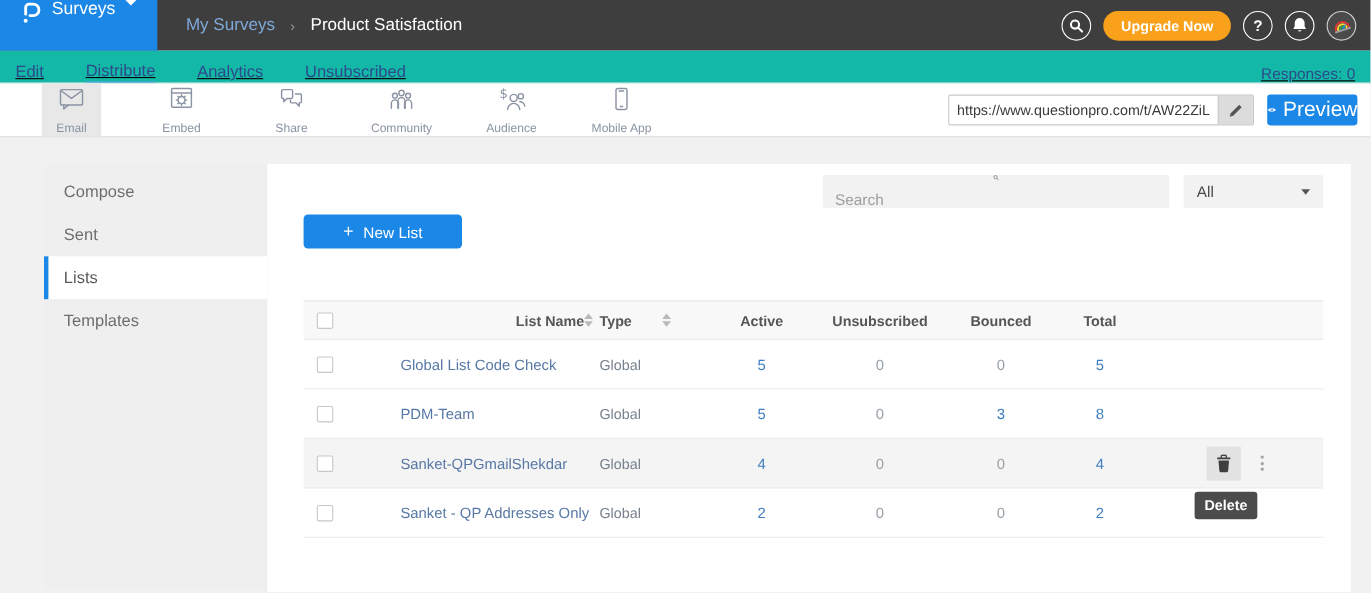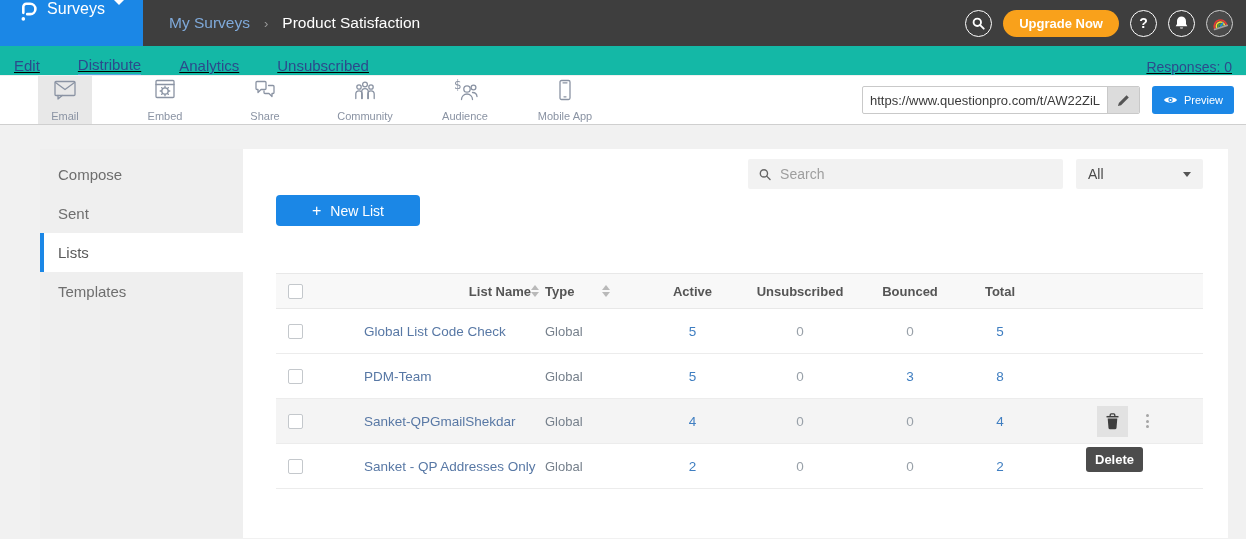--- a/index.html
+++ b/index.html
@@ -44,35 +44,35 @@
   .share-label { font-size:11px; color:#8a93a3; white-space:nowrap; }
   .share-ic svg { stroke:#8a93a3; fill:none; stroke-width:1.3; stroke-linecap:round; stroke-linejoin:round; }
   .share-right { margin-left:auto; display:flex; align-items:center; gap:12px; margin-right:12px; }
   .url-wrap { display:flex; align-items:stretch; height:28px; border:1px solid #c9c9c9;
     border-radius:2px; background:#fff; width:278px; overflow:hidden; }
   .url-input { flex:1; border:none; outline:none; font-size:13px; color:#3a3a3a;
     padding:0 7px; font-family:inherit; background:transparent; min-width:0; }
   .pencil-btn { width:32px; background:#dcdcdc; border-left:1px solid #c9c9c9;
     display:flex; align-items:center; justify-content:center; cursor:pointer; }
   .preview-btn { height:28px; width:82px; background:#1b87e6; color:#fff; border:none;
-    border-radius:3px; font-size:11px; display:flex; align-items:center;
+    border-radius:3px; font-size:19px; display:flex; align-items:center;
     justify-content:center; gap:6px; cursor:pointer; font-family:inherit; }
 
   
   .page { height:413px; padding:24px 18px 0 40px; background:#f1f1f1; }
   .panel { background:#fff; height:100%; display:flex; }
   .sidebar { width:203px; background:#efefef; padding-top:6px; flex-shrink:0; }
   .side-item { height:39px; display:flex; align-items:center; padding-left:14px;
     font-size:15px; color:#6e6e6e; border-left:4px solid transparent; cursor:pointer; }
   .side-item.active { background:#fff; border-left-color:#1b87e6; color:#5a5a5a; }
 
   .main { flex:1; padding:10px 25px 0 33px; position:relative; }
   .top-row { display:flex; justify-content:flex-end; gap:13px; height:30px; }
   .search-box { width:315px; background:#f2f2f2; display:flex; align-items:center;
-    padding:0 11px; gap:9px; border-radius:2px; }
+    padding:0 11px; gap:9px; border-radius:2px;flex-direction:column; }
   .search-box input { border:none; background:transparent; outline:none; font-size:14px;
     color:#555; width:100%; font-family:inherit; }
   .search-box input::placeholder { color:#9e9e9e; }
   .filter-dd { width:127px; background:#f2f2f2; display:flex; align-items:center;
     justify-content:space-between; padding:0 12px; font-size:14px; color:#4a4a4a;
     border-radius:2px; cursor:pointer; }
   .caret-d { width:0; height:0; border-left:4px solid transparent;
     border-right:4px solid transparent; border-top:5px solid #555; }
 
   .new-list-btn { margin-top:6px; margin-left:0; width:144px; height:31px;

